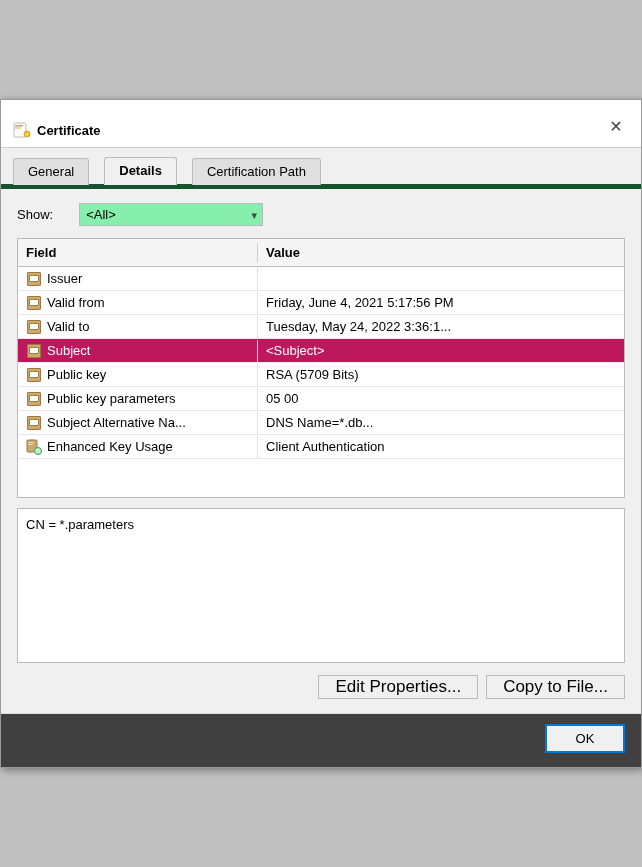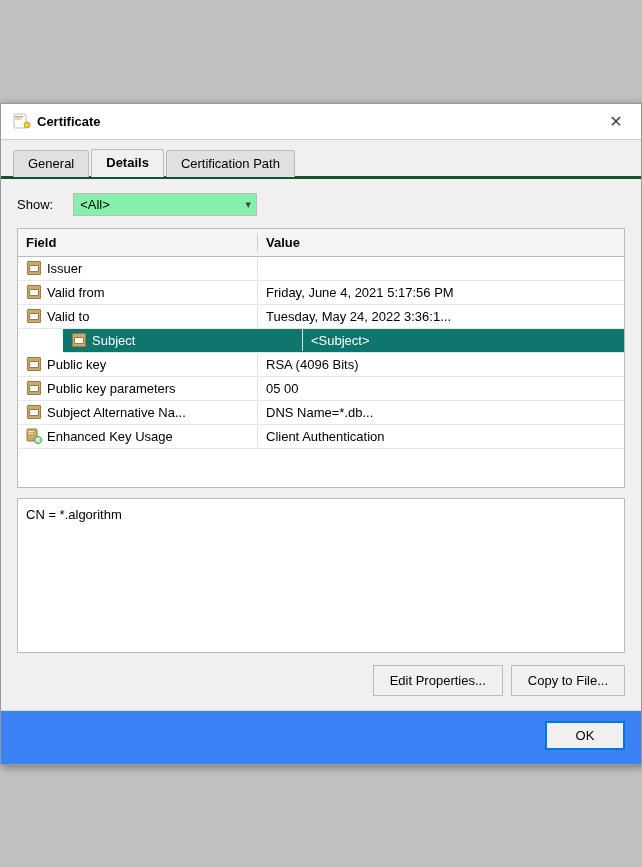--- a/index.html
+++ b/index.html
@@ -14,25 +14,25 @@
     }
     .dialog {
       width: 642px;
       background: #f0f0f0;
       border: 1px solid #999;
       box-shadow: 2px 2px 8px rgba(0,0,0,0.4);
     }
     .title-bar {
       background: #ffffff;
       display: flex;
-      align-items: center;
+      align-items: flex-end;
       justify-content: space-between;
       padding: 8px 12px;
       border-bottom: 1px solid #ccc;
-      height: 36px;
+      height: 48px;
     }
     .title-bar-left {
       display: flex;
       align-items: center;
       gap: 6px;
     }
     .title-icon {
       width: 18px;
       height: 18px;
     }
@@ -54,22 +54,22 @@
       color: #444;
       border-radius: 3px;
     }
 
     
     .tabs {
       display: flex;
       align-items: flex-end;
       padding: 8px 29px 0 12px;
       background: #f0f0f0;
-      border-bottom: 3px solid #14532d;
-      gap: 2px;
+      border-bottom: 5px solid #14532d;
+      gap: 15px;
     }
     .tab {
       padding: 5px 14px 6px 14px;
       border: 1px solid #bbb;
       border-bottom: none;
       background: #e0e0e0;
       cursor: pointer;
       font-size: 13px;
       color: #000;
       border-radius: 3px 3px 0 0;
@@ -86,21 +86,21 @@
     
     .content {
       padding: 14px 16px;
       background: #f0f0f0;
     }
 
     
     .show-row {
       display: flex;
       align-items: center;
-      gap: 20px;
+      gap: 26px;
       margin-bottom: 12px;
     }
     .show-label {
       font-size: 13px;
       color: #000;
     }
     .show-select {
       width: 184px;
       padding: 3px 6px;
       border: 1px solid #bbb;
@@ -166,21 +166,21 @@
     .table-body::-webkit-scrollbar-track { background: #f0f0f0; border-left: 1px solid #ccc; }
     .table-body::-webkit-scrollbar-thumb { background: #c0c0c0; border: 1px solid #bbb; }
 
     .table-row {
       display: flex;
       align-items: center;
       border-bottom: 1px solid #e8e8e8;
       cursor: pointer;
       min-height: 24px;
     }
-    .table-row.selected { background: #0f766e; color: #fff; margin-left: 45px; }
+    .table-row.selected { background: #be185d; color: #fff; }
 
     .td-field {
       width: 240px;
       padding: 3px 8px;
       font-size: 13px;
       display: flex;
       align-items: center;
       gap: 5px;
       border-right: 1px solid #e0e0e0;
       white-space: nowrap;
@@ -239,36 +239,36 @@
     }
 
     
     .buttons-row {
       display: flex;
       justify-content: flex-end;
       gap: 8px;
       margin-top: 12px;
     }
     .btn {
-      padding: 7px 16px;
+      padding: 1px 16px;
       border: 1px solid #bbb;
       background: #f0f0f0;
-      font-size: 13px;
+      font-size: 17px;
       cursor: pointer;
       min-width: 110px;
       text-align: center;
       color: #000;
     }
 
     
     .footer {
       display: flex;
       justify-content: flex-end;
       padding: 10px 16px 14px 16px;
-      background: #3b82f6;
+      background: #404040;
       border-top: 1px solid #ddd;
     }
     .btn-ok {
       padding: 5px 20px;
       border: 2px solid #0078d7;
       background: #f0f0f0;
       font-size: 13px;
       cursor: pointer;
       min-width: 80px;
       color: #000;
@@ -362,21 +362,21 @@
           <div class="td-value">&lt;Subject&gt;</div>
         </div>
 
         <div class="table-row">
           <div class="td-field">
             <span class="row-icon">
                 <div class="icon-cert"></div>
               </span>
             Public key
           </div>
-          <div class="td-value">RSA (4096 Bits)</div>
+          <div class="td-value">RSA (5709 Bits)</div>
         </div>
 
         <div class="table-row">
           <div class="td-field">
             <span class="row-icon">
                 <div class="icon-cert"></div>
               </span>
             Public key parameters
           </div>
           <div class="td-value">05 00</div>
@@ -405,21 +405,21 @@
             </span>
             Enhanced Key Usage
           </div>
           <div class="td-value">Client Authentication</div>
         </div>
 
       </div>
     </div>
 
     <div class="detail-box">
-      <span>CN = *.algorithm</span>
+      <span>CN = *.parameters</span>
     </div>
 
     <div class="buttons-row">
       <button class="btn">Edit Properties...</button>
       <button class="btn">Copy to File...</button>
     </div>
 
   </div>
 
   <div class="footer">

